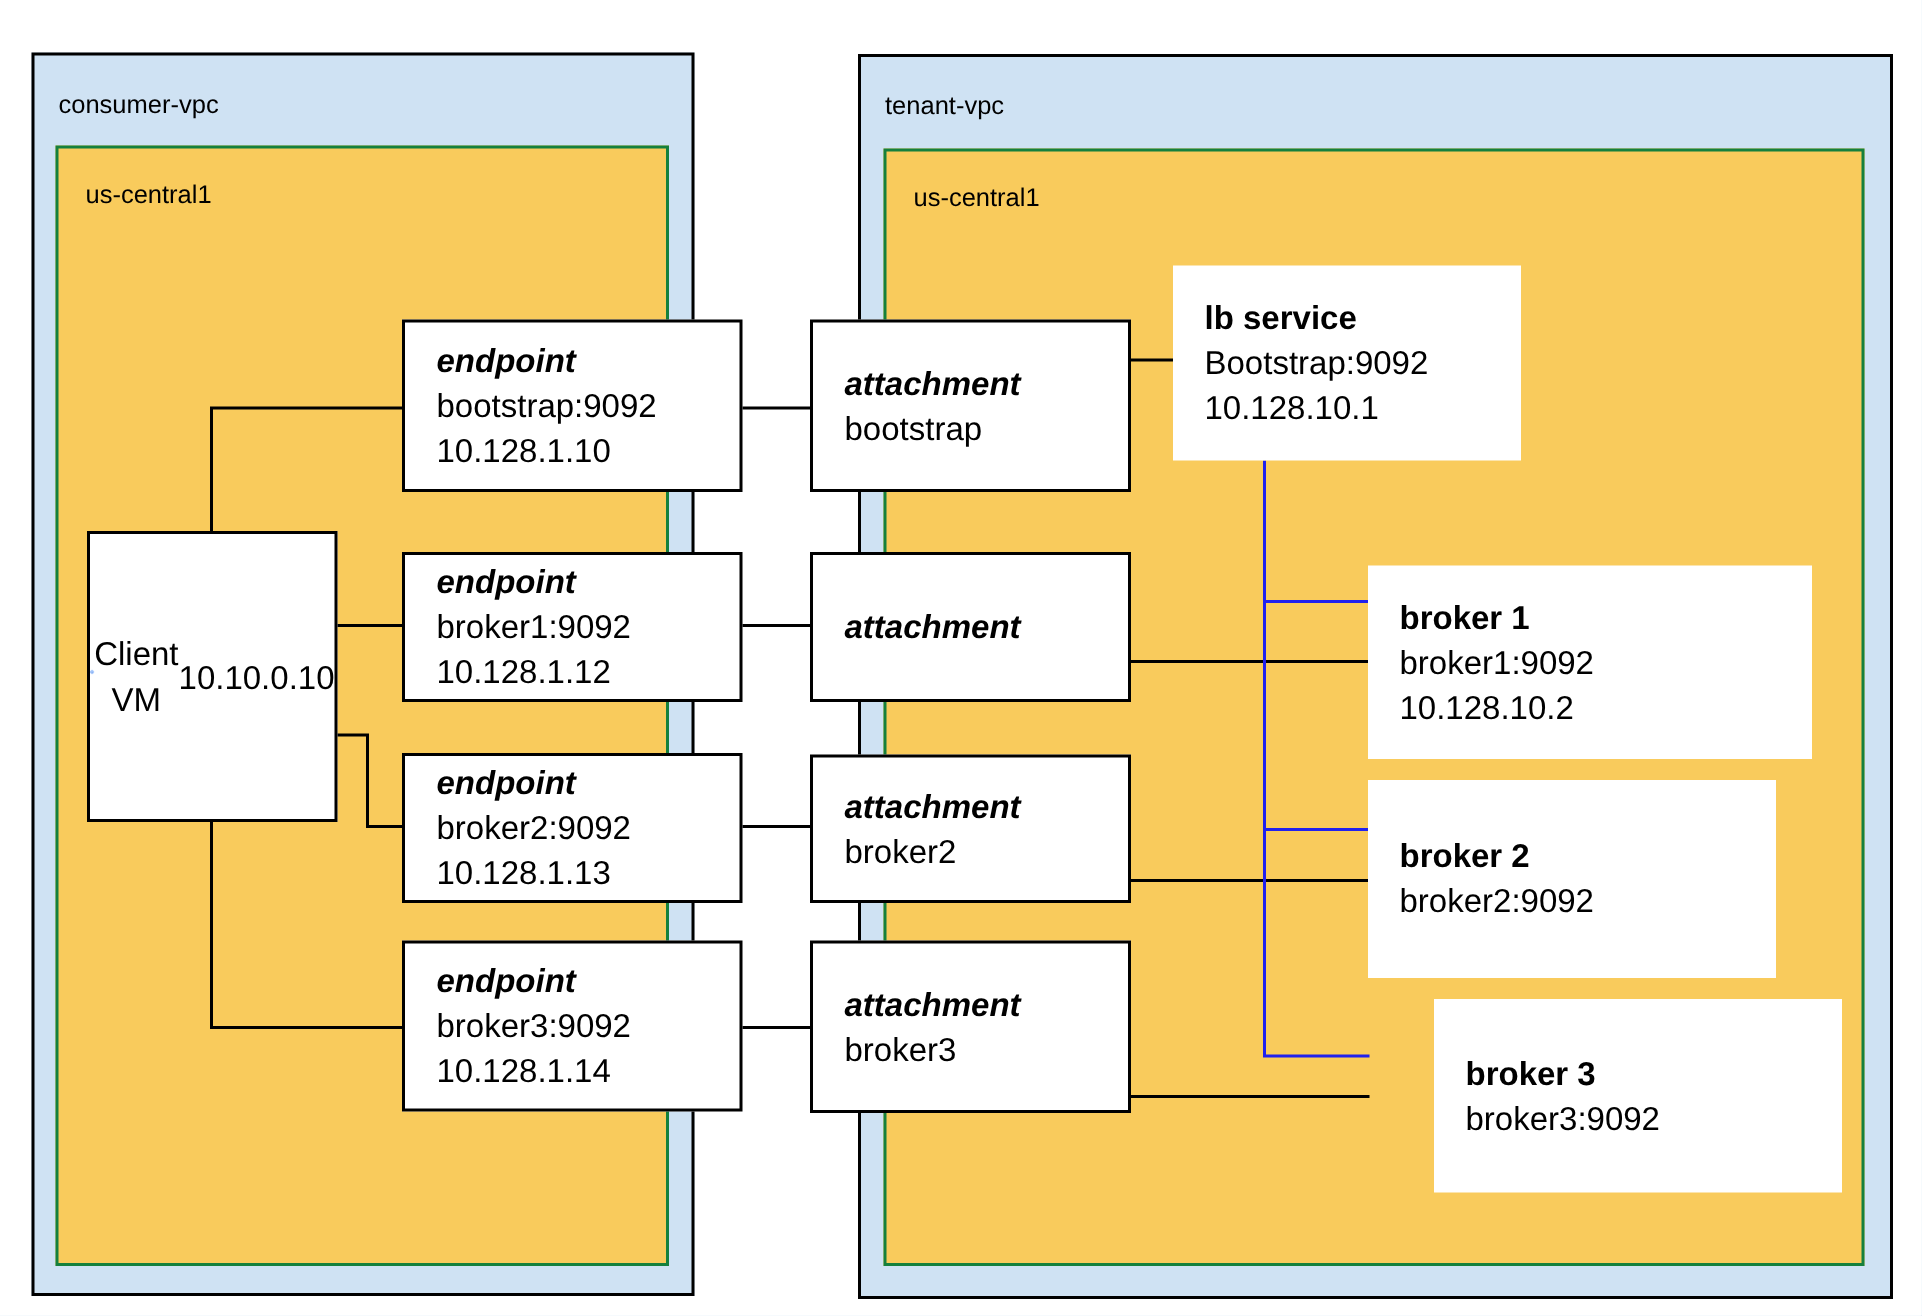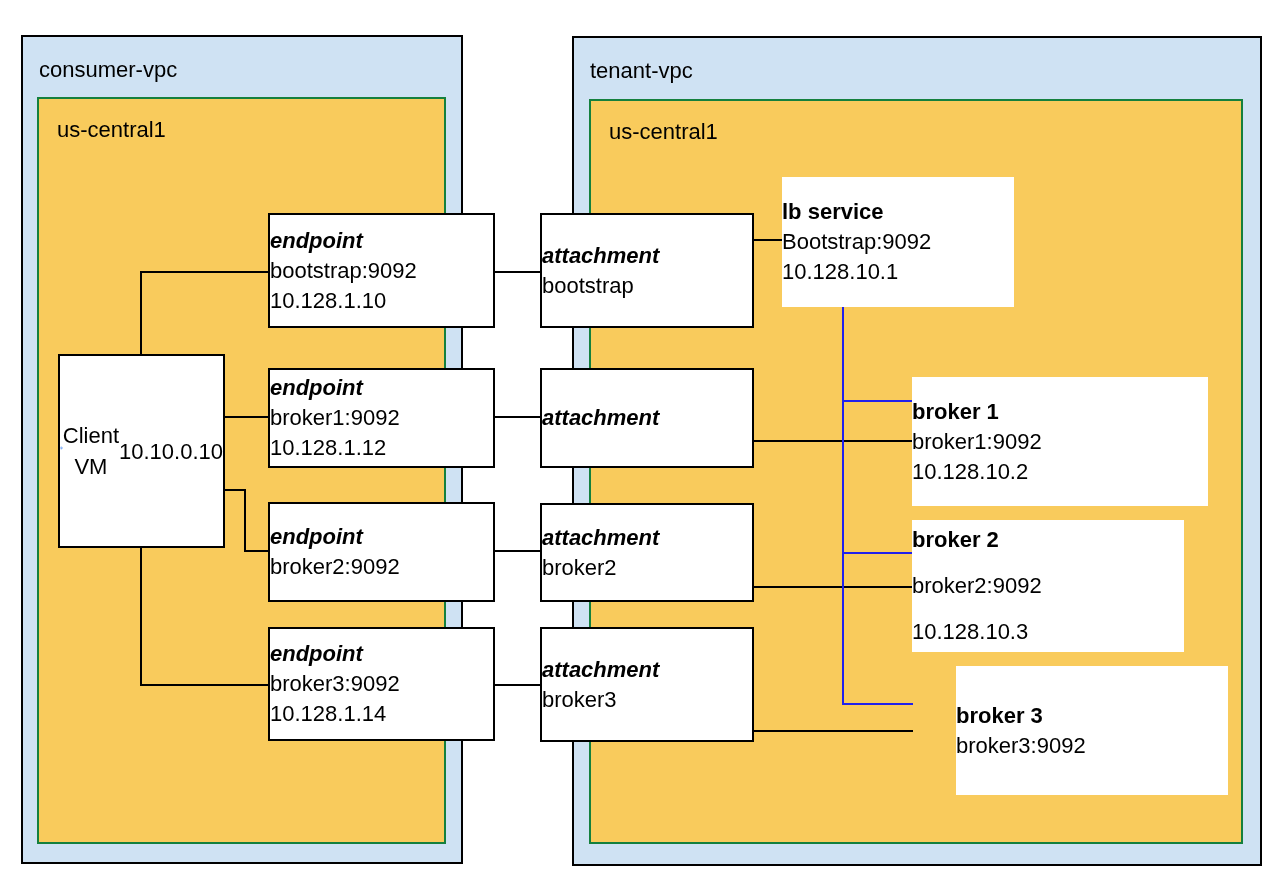--- a/index.html
+++ b/index.html
@@ -18,39 +18,40 @@
     background:#CFE2F3;
     border:2px solid #000;
   }
   .region {
     position:absolute;
     background:#F9CB5C;
     border:2px solid #15803d;
   }
   .zone-label {
     position:absolute;
-    font-size:22px;
+    font-size:17px;
     line-height:26px;
     white-space:nowrap;
   }
   
   #connectors {
     position:absolute; left:0; top:0;
     width:1281px; height:877px;
     pointer-events:none;
     z-index:5;
   }
   
   .node {
     position:absolute;
     background:#ffffff;
     z-index:10;
     display:flex;
     flex-direction:column;
     justify-content:center;
+    padding-left:21px;
     font-size:22px;
     line-height:30px;
   }
   .node.bordered { border:2px solid #000; }
   .title-ital { font-weight:bold; font-style:italic; }
   .title-bold { font-weight:bold; }
   .node div { white-space:nowrap; }
 
   
   #client-vm {
@@ -71,21 +72,21 @@
   #ep4 { left:268px; top:627px; width:227px; height:114px; }
 
   #at1 { left:540px; top:213px; width:214px; height:115px; }
   #at2 { left:540px; top:368px; width:214px; height:100px; }
   #at3 { left:540px; top:503px; width:214px; height:99px;  }
   #at4 { left:540px; top:627px; width:214px; height:115px; }
 
   #lb  { left:782px; top:177px; width:232px; height:130px; }
 
   #b1  { left:912px; top:377px; width:296px; height:129px; }
-  #b2  { left:912px; top:520px; width:272px; height:132px;gap:16px; }
+  #b2  { left:912px; top:520px; width:272px; height:132px; }
   #b3  { left:956px; top:666px; width:272px; height:129px; }
 </style>
 </head>
 <body>
 
 <div id="canvas">
 
   <div class="vpc" style="left:21px; top:35px; width:442px; height:829px;">
     <div class="zone-label" style="left:16px; top:20px;">consumer-vpc</div>
   </div>
@@ -154,20 +155,21 @@
     <div>10.128.1.10</div>
   </div>
   <div id="ep2" class="node bordered">
     <div class="title-ital">endpoint</div>
     <div>broker1:9092</div>
     <div>10.128.1.12</div>
   </div>
   <div id="ep3" class="node bordered">
     <div class="title-ital">endpoint</div>
     <div>broker2:9092</div>
+    <div>10.128.1.13</div>
   </div>
   <div id="ep4" class="node bordered">
     <div class="title-ital">endpoint</div>
     <div>broker3:9092</div>
     <div>10.128.1.14</div>
   </div>
 
   <div id="at1" class="node bordered">
     <div class="title-ital">attachment</div>
     <div>bootstrap</div>
@@ -191,20 +193,19 @@
   </div>
 
   <div id="b1" class="node">
     <div class="title-bold">broker 1</div>
     <div>broker1:9092</div>
     <div>10.128.10.2</div>
   </div>
   <div id="b2" class="node">
     <div class="title-bold">broker 2</div>
     <div>broker2:9092</div>
-    <div>10.128.10.3</div>
   </div>
   <div id="b3" class="node">
     <div class="title-bold">broker 3</div>
     <div>broker3:9092</div>
   </div>
 
 </div>
 
 </body></html>

